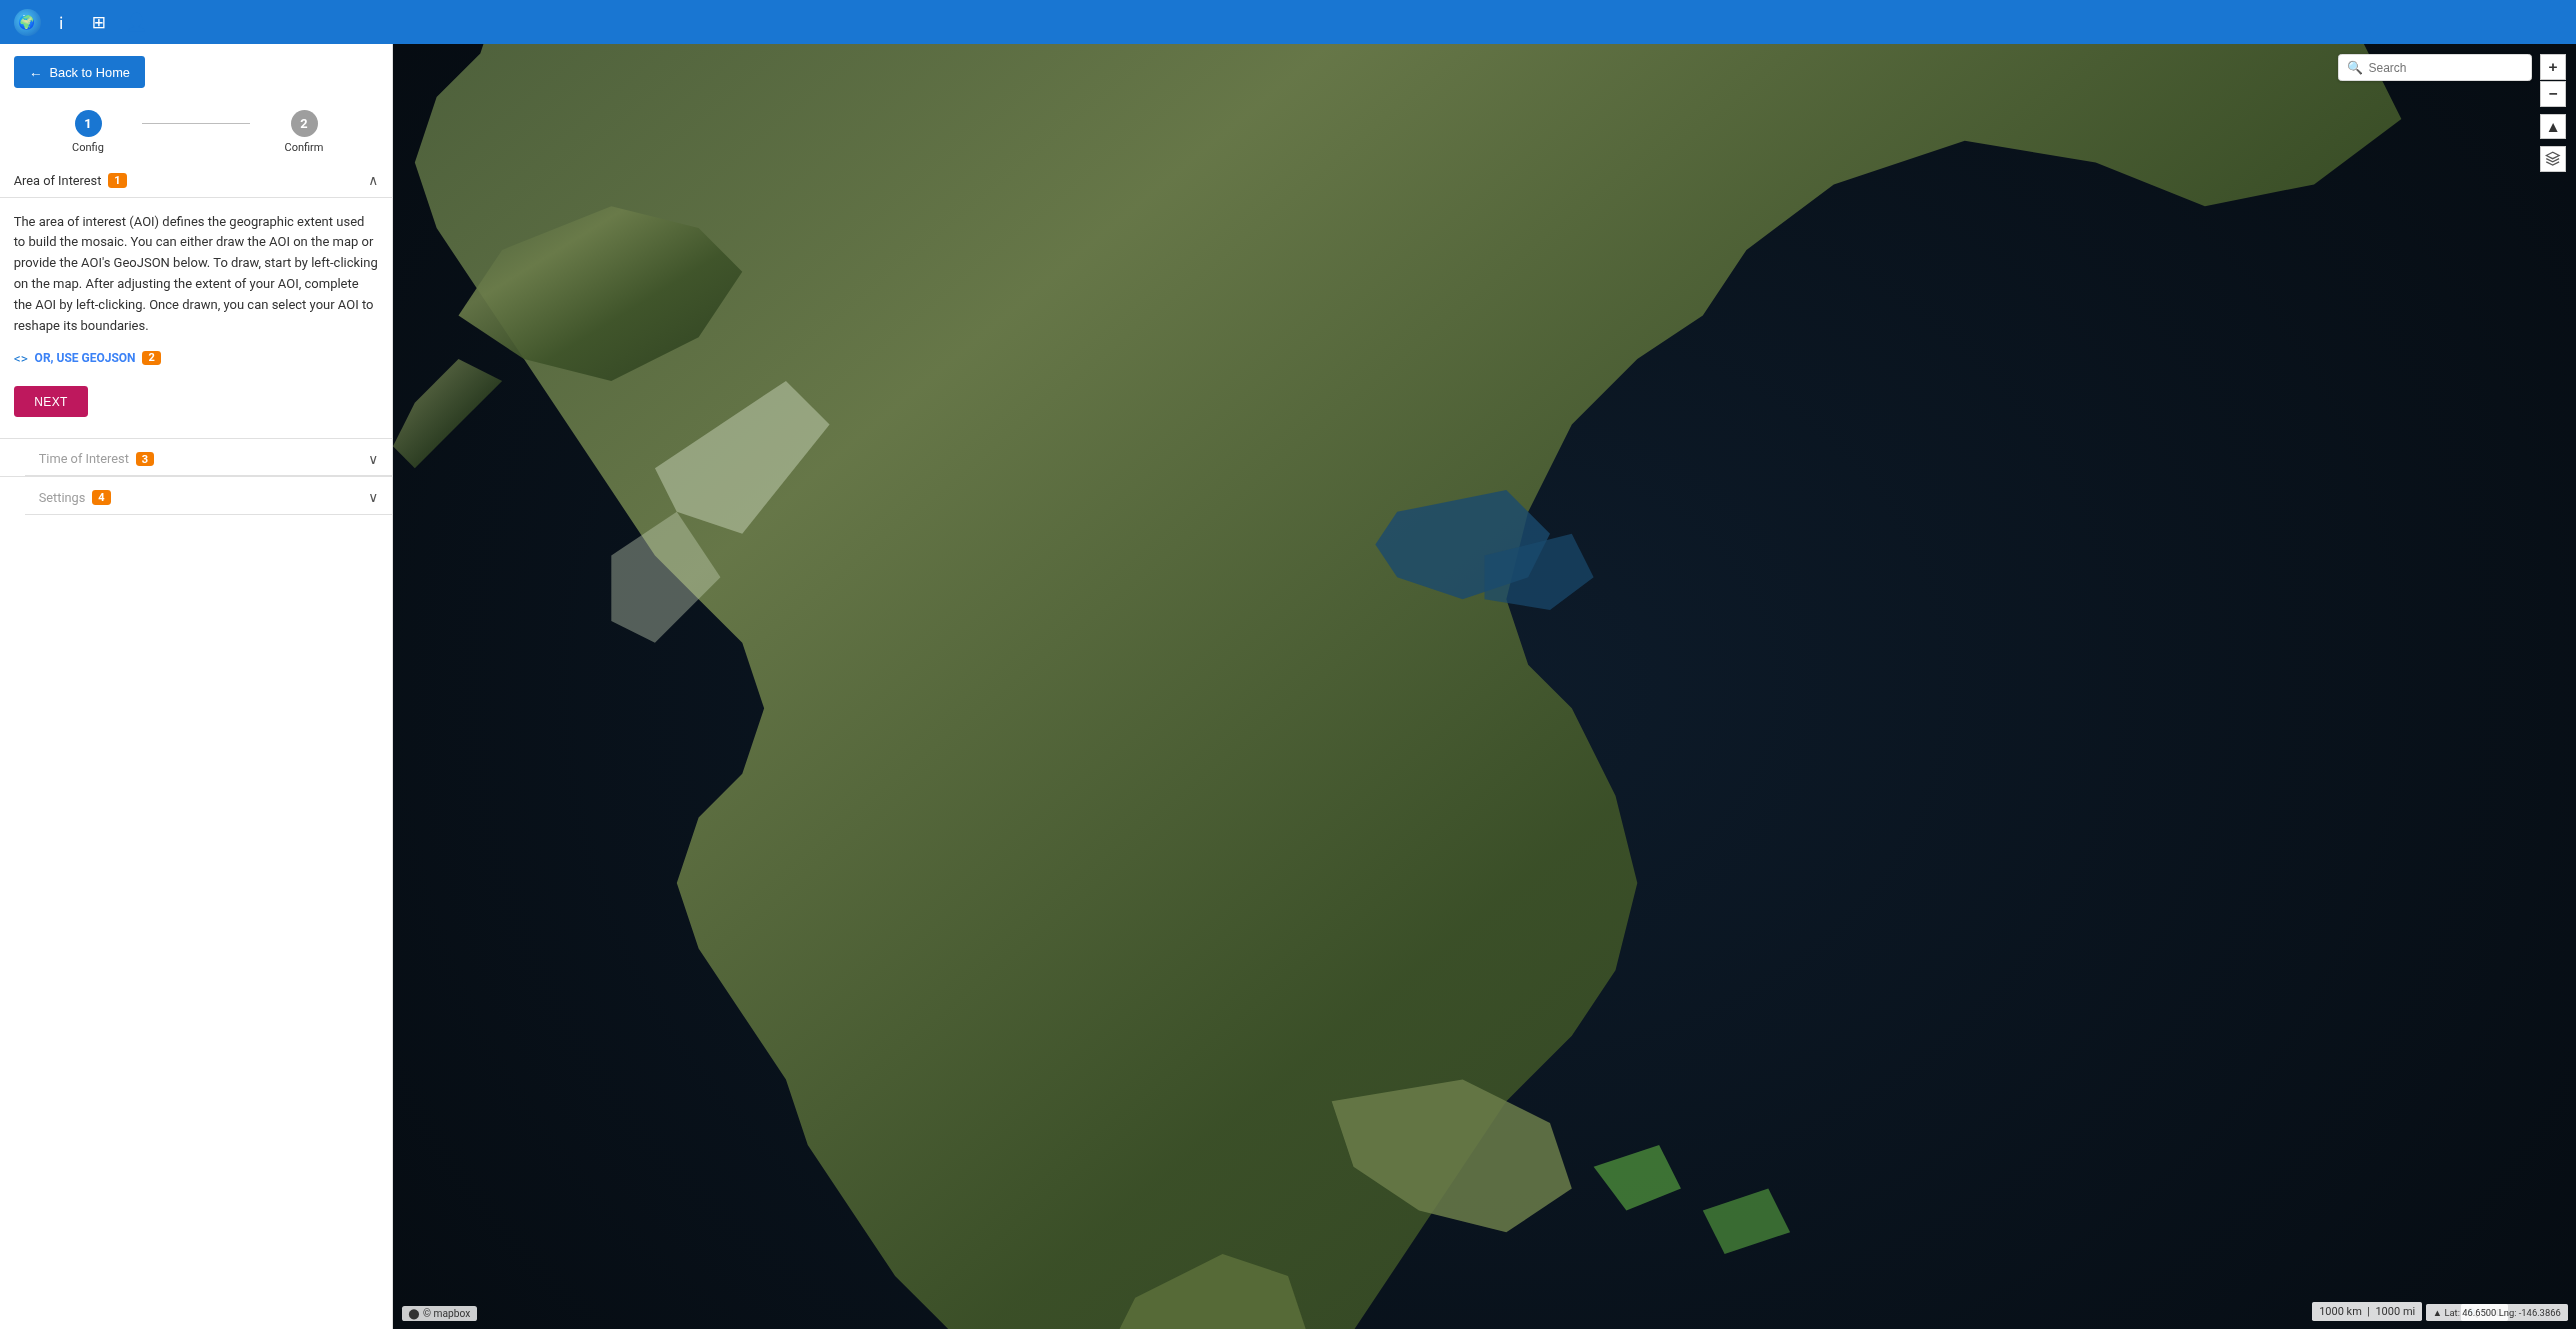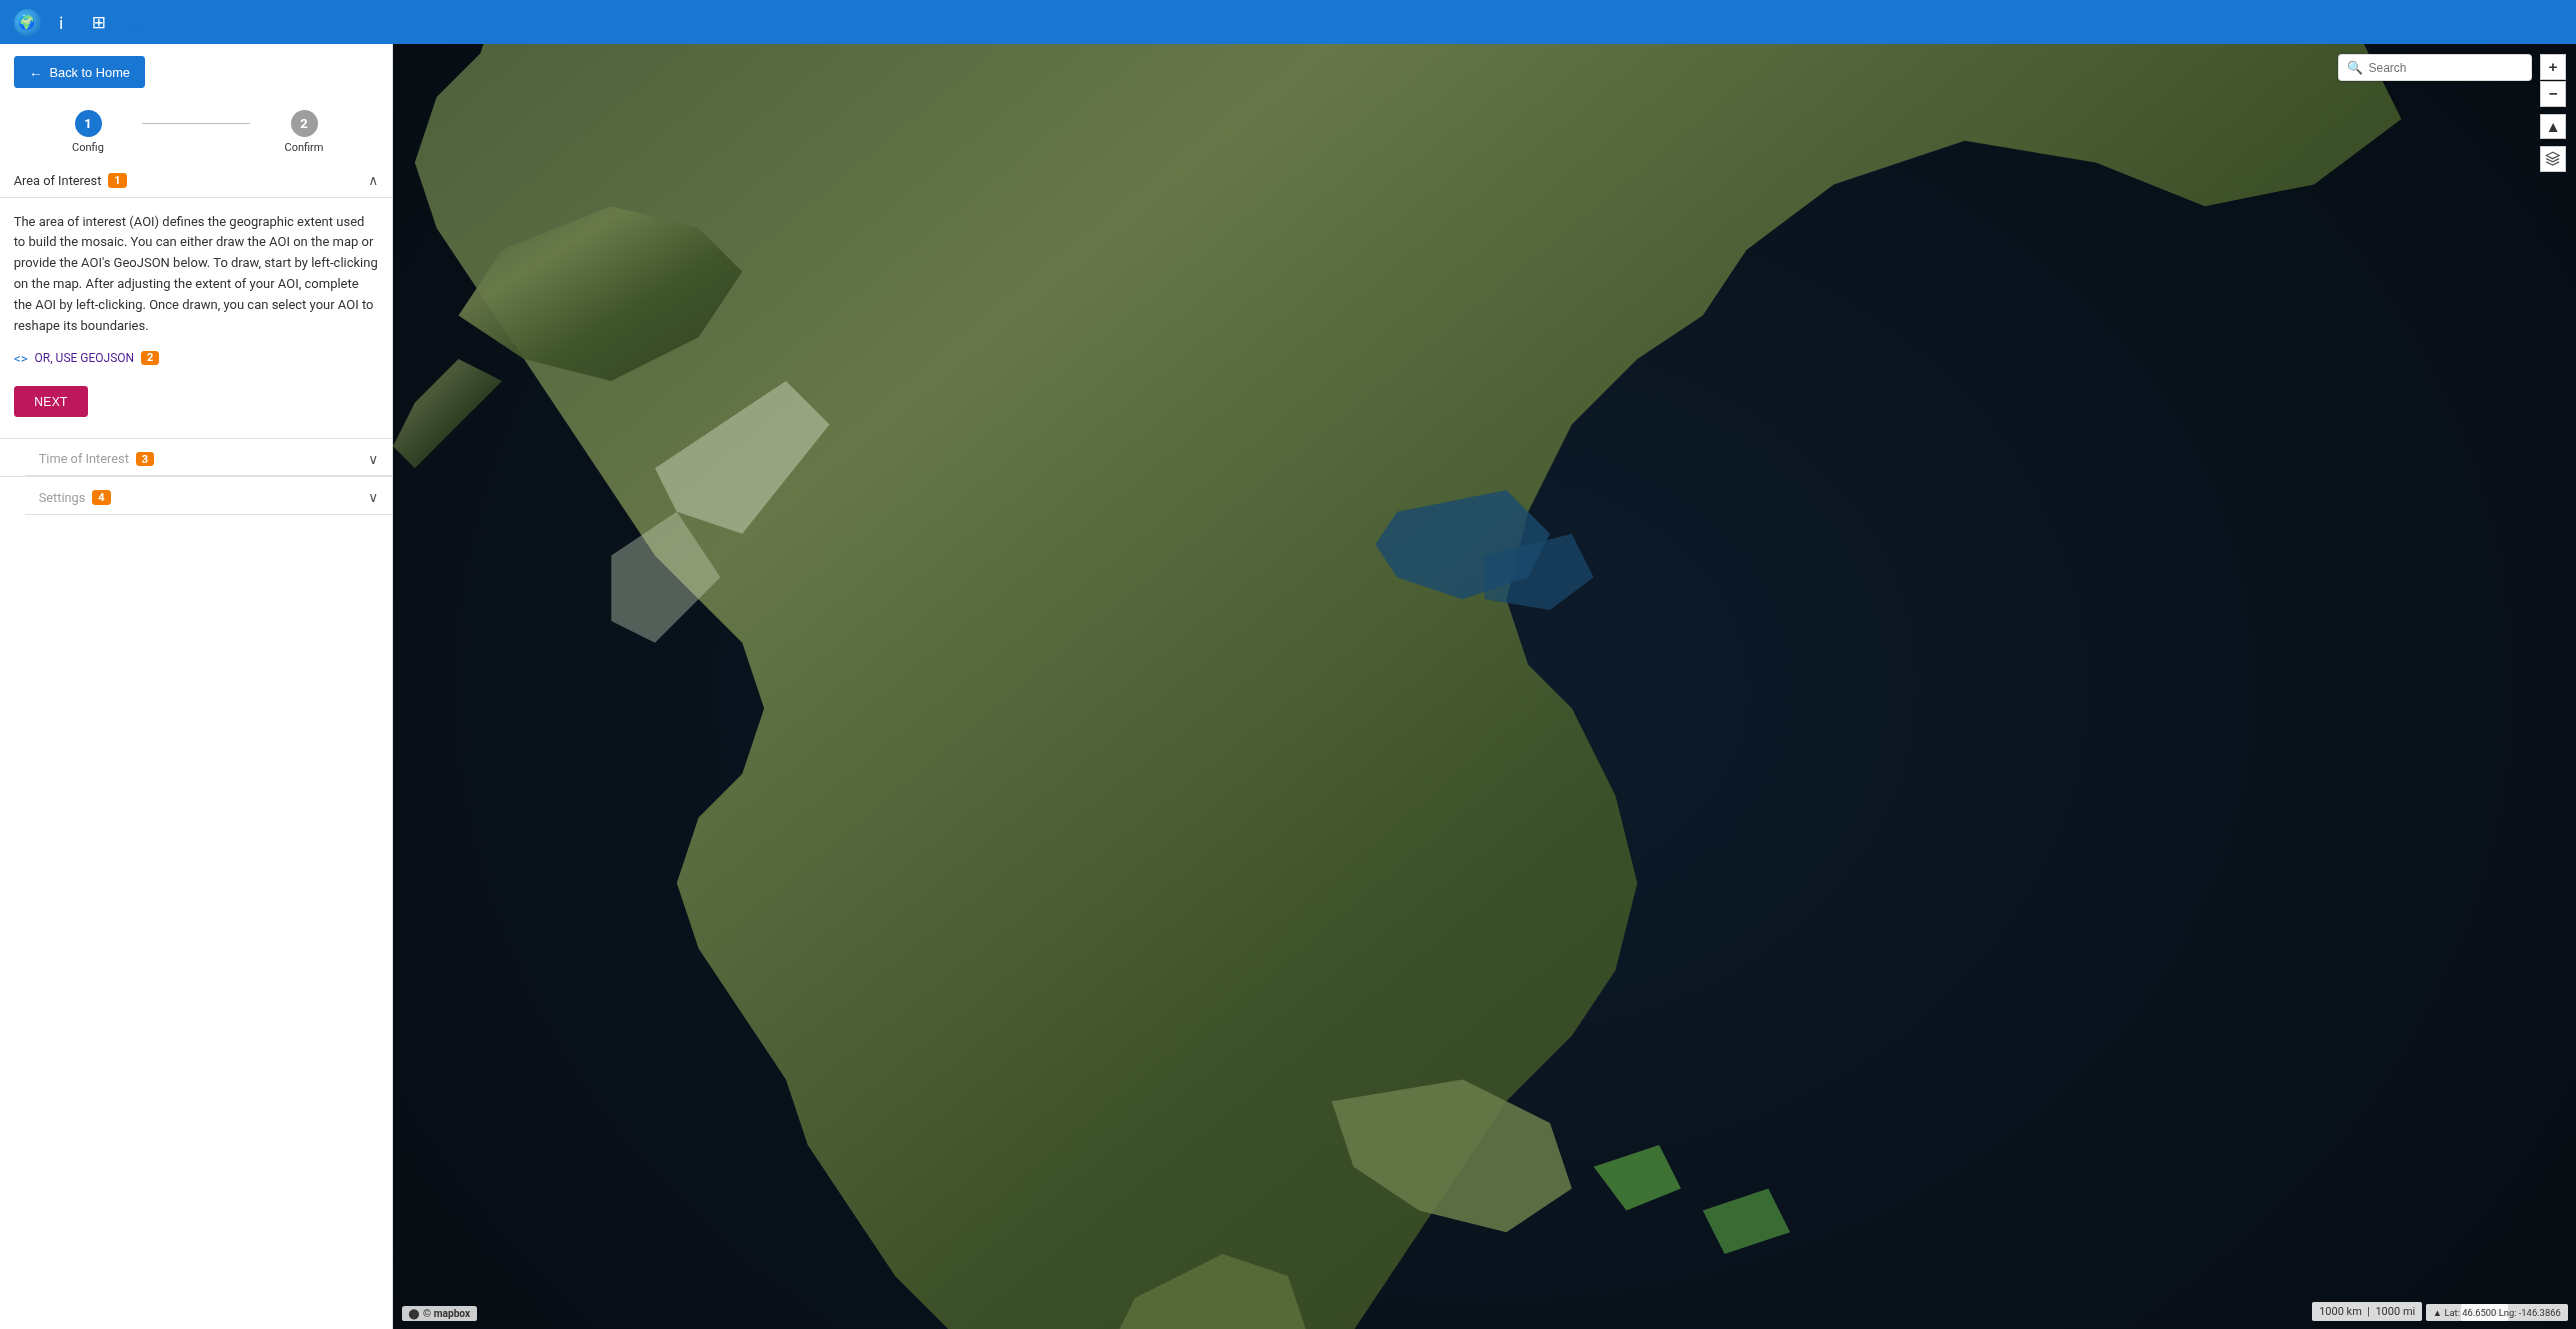--- a/index.html
+++ b/index.html
@@ -161,23 +161,23 @@
       display: flex;
       align-items: center;
       padding: 3.4px 13.7px 13.7px 13.7px;
       gap: 6.8px;
     }
     .code-icon {
       color: #1976D2;
       font-size: 13.7px;
     }
     .geojson-link {
-      color: #4c1d95;
+      color: #3b82f6;
       font-size: 12px;
-      font-weight: 400;
+      font-weight: 700;
       cursor: pointer;
       text-decoration: none;
     }
     .geojson-badge {
       background-color: #F57C00;
       color: white;
       border-radius: 3.4px;
       padding: 0.9px 6px;
       font-size: 11px;
       font-weight: bold;
@@ -308,21 +308,21 @@
       left: 8.5px;
       display: flex;
       align-items: center;
       gap: 3.4px;
       background: rgba(255,255,255,0.8);
       padding: 1.7px 6.8px;
       border-radius: 2.6px;
       font-size: 10.2px;
       color: #333;
     }
-    .mapbox-logo { font-weight: bold; font-size: 10.2px; }
+    .mapbox-logo { font-weight: normal; font-size: 10.2px; }
 
     
     .scale-bar {
       position: absolute;
       bottom: 8.5px;
       right: 154px;
       background: rgba(255,255,255,0.85);
       padding: 2.6px 6.8px;
       font-size: 11px;
       color: #333;

